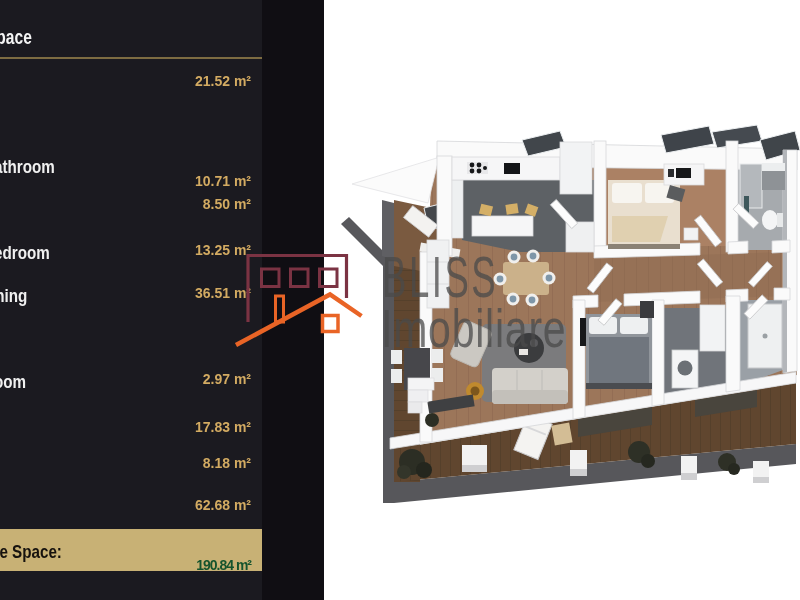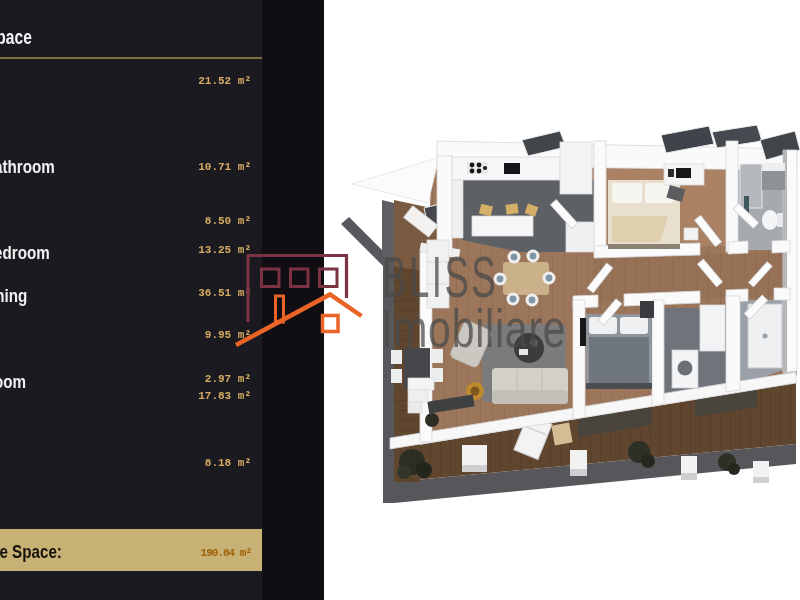--- a/index.html
+++ b/index.html
@@ -1,80 +1,80 @@
 <!DOCTYPE html>
 <html><head>
 <meta charset="utf-8">
 <style>
   html,body{margin:0;padding:0;width:800px;height:600px;overflow:hidden;background:#fff;
     font-family:"Liberation Sans", sans-serif;}
   #stage{position:relative;width:800px;height:600px;}
   .row{position:absolute;left:0;width:262px;height:24px;}
   .lab{position:absolute;left:0;top:3px;color:#f0f0f0;font-size:19px;line-height:19px;font-weight:bold;white-space:nowrap;transform:scaleX(0.8);transform-origin:0 0;}
-  .val{position:absolute;right:11px;top:1px;color:#d3ab62;font-size:11px;line-height:17px;font-weight:bold;white-space:nowrap;font-family:Liberation Mono, monospace;}
+  .val{position:absolute;right:11px;top:1px;color:#d3ab62;font-size:14px;line-height:17px;font-weight:bold;white-space:nowrap;}
 </style>
 </head>
 <body>
 <div id="stage">
 
   <div style="position:absolute;left:0;top:0;width:324px;height:600px;background:#100e13;"></div>
 
   <div style="position:absolute;left:0;top:0;width:262px;height:600px;background:#1b1a20;"></div>
 
   <div style="position:absolute;left:-14px;top:26px;color:#f5f5f5;font-size:21px;line-height:21px;font-weight:bold;transform:scaleX(0.74);transform-origin:0 0;">Space</div>
 
   <div style="position:absolute;left:0;top:57px;width:262px;height:2px;background:#7e6c42;"></div>
 
   <div class="row" style="top:72px;">
       <span class="val">21.52 m²</span>
     </div>
 
 
   <div class="row" style="top:154px;">
       <span class="lab" style="left:-17px;">Bathroom</span>
-      <span class="val" style="top:5px;margin-left:12px;">10.71 m²</span>
-    </div>
-
-  <div class="row" style="top:212px;">
+      <span class="val" style="top:19px;margin-left:12px;">10.71 m²</span>
+    </div>
+
+  <div class="row" style="top:195px;">
       <span class="val">8.50 m²</span>
     </div>
 
   <div class="row" style="top:240px;">
       <span class="lab" style="left:-17px;">Bedroom</span>
       <span class="val" style="top:2px;">13.25 m²</span>
     </div>
 
   <div class="row" style="top:283px;">
       <span class="lab" style="left:-20px;">Dining</span>
       <span class="val" style="top:2px;">36.51 m²</span>
     </div>
 
-  <div class="row" style="top:325.5px;">
-      <span class="val">9.95 m²</span>
-    </div>
 
   <div class="row" style="top:368.5px;">
       <span class="lab" style="left:-17px;">Room</span>
       <span class="val" style="top:2px;">2.97 m²</span>
     </div>
 
-  <div class="row" style="top:387px;">
+  <div class="row" style="top:418px;">
       <span class="val">17.83 m²</span>
     </div>
 
   <div class="row" style="top:453.5px;">
       <span class="val">8.18 m²</span>
     </div>
 
+  <div class="row" style="top:496px;">
+      <span class="val">62.68 m²</span>
+    </div>
 
   <div style="position:absolute;left:0;top:529px;width:262px;height:42px;background:#c8b175;"></div>
 
   <div class="row" style="top:538.5px;">
       <span class="lab" style="left:-42px;color:#16120e;">Usable Space:</span>
-      <span class="val" style="top:6px;color:#a16207;letter-spacing:-1px;">190.84 m²</span>
+      <span class="val" style="top:18px;color:#14532d;letter-spacing:-1px;">190.84 m²</span>
     </div>
   <svg id="plan" width="800" height="600" viewBox="0 0 800 600" style="position:absolute;left:0;top:0;">
 <defs>
 <pattern id="plankV" width="10" height="10" patternUnits="userSpaceOnUse">
   <rect width="10" height="10" fill="#60462f"></rect>
           <rect x="0" width="1" height="10" fill="#55402b"></rect>
 </pattern>
 <pattern id="plankH" width="10" height="10" patternUnits="userSpaceOnUse">
   <rect width="10" height="10" fill="#60462f"></rect>
           <rect y="0" width="10" height="1" fill="#55402b"></rect>

